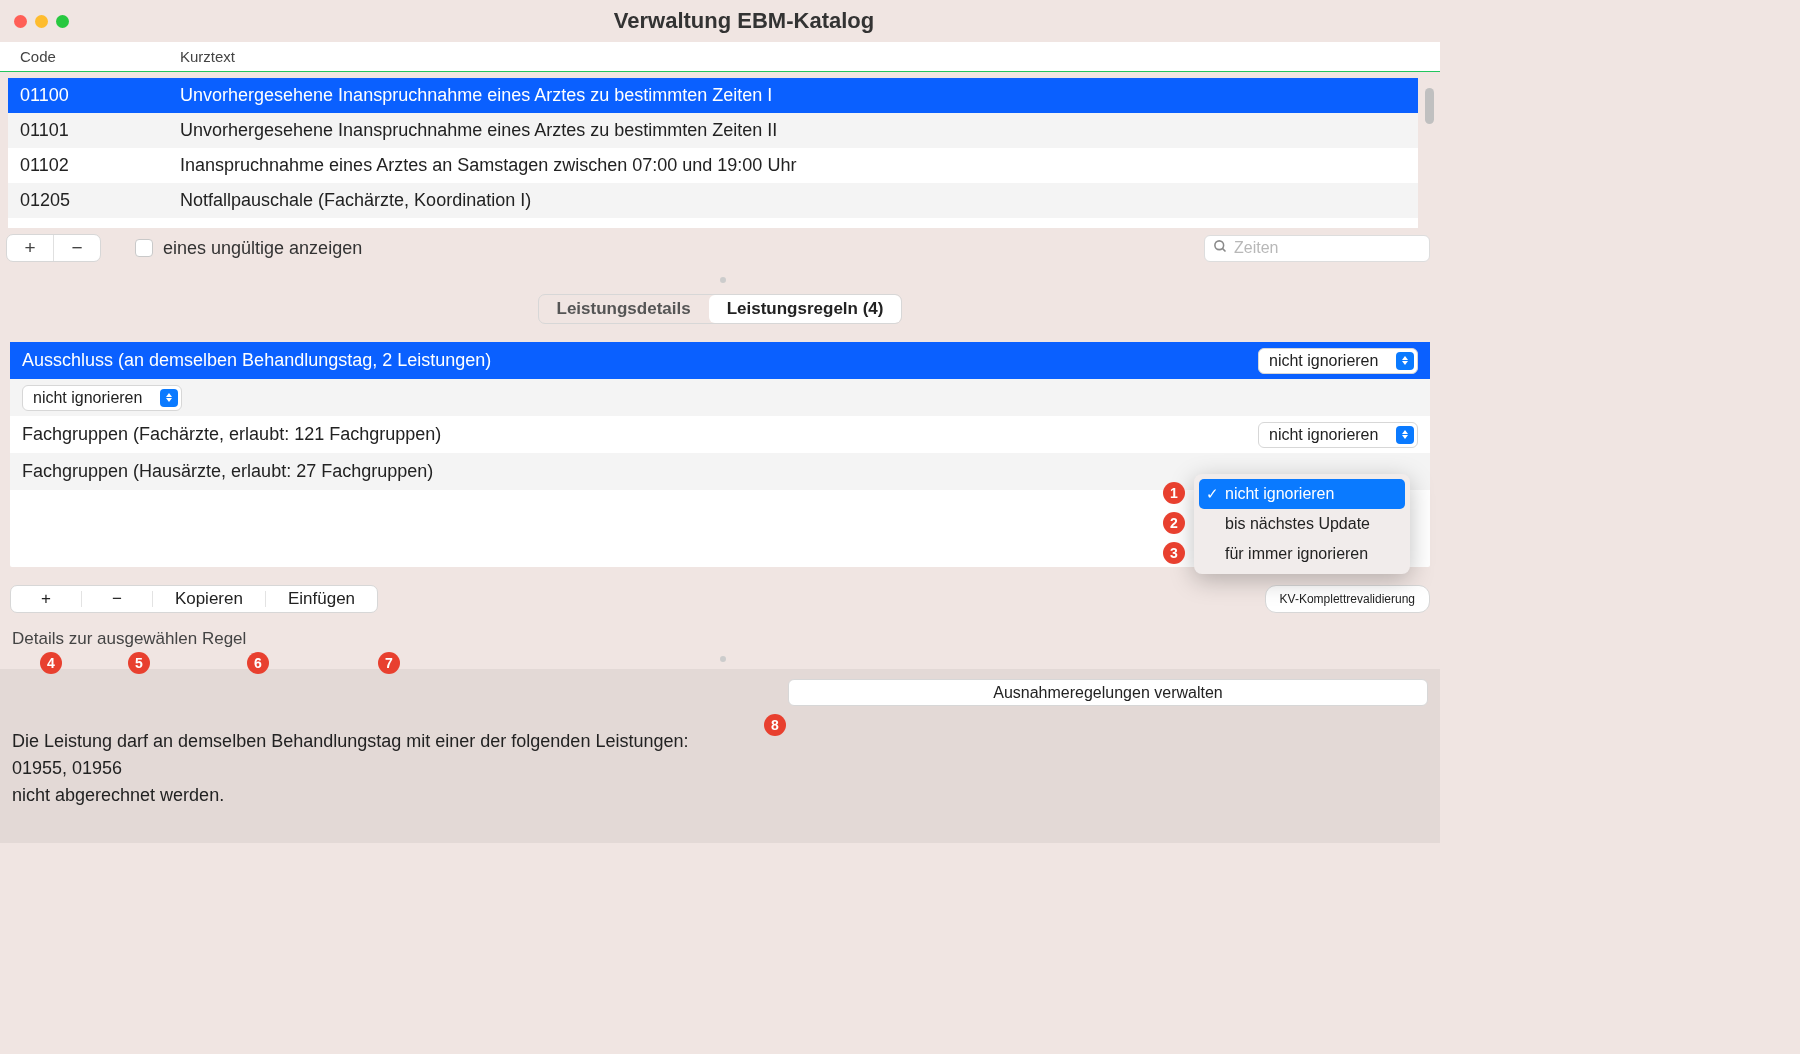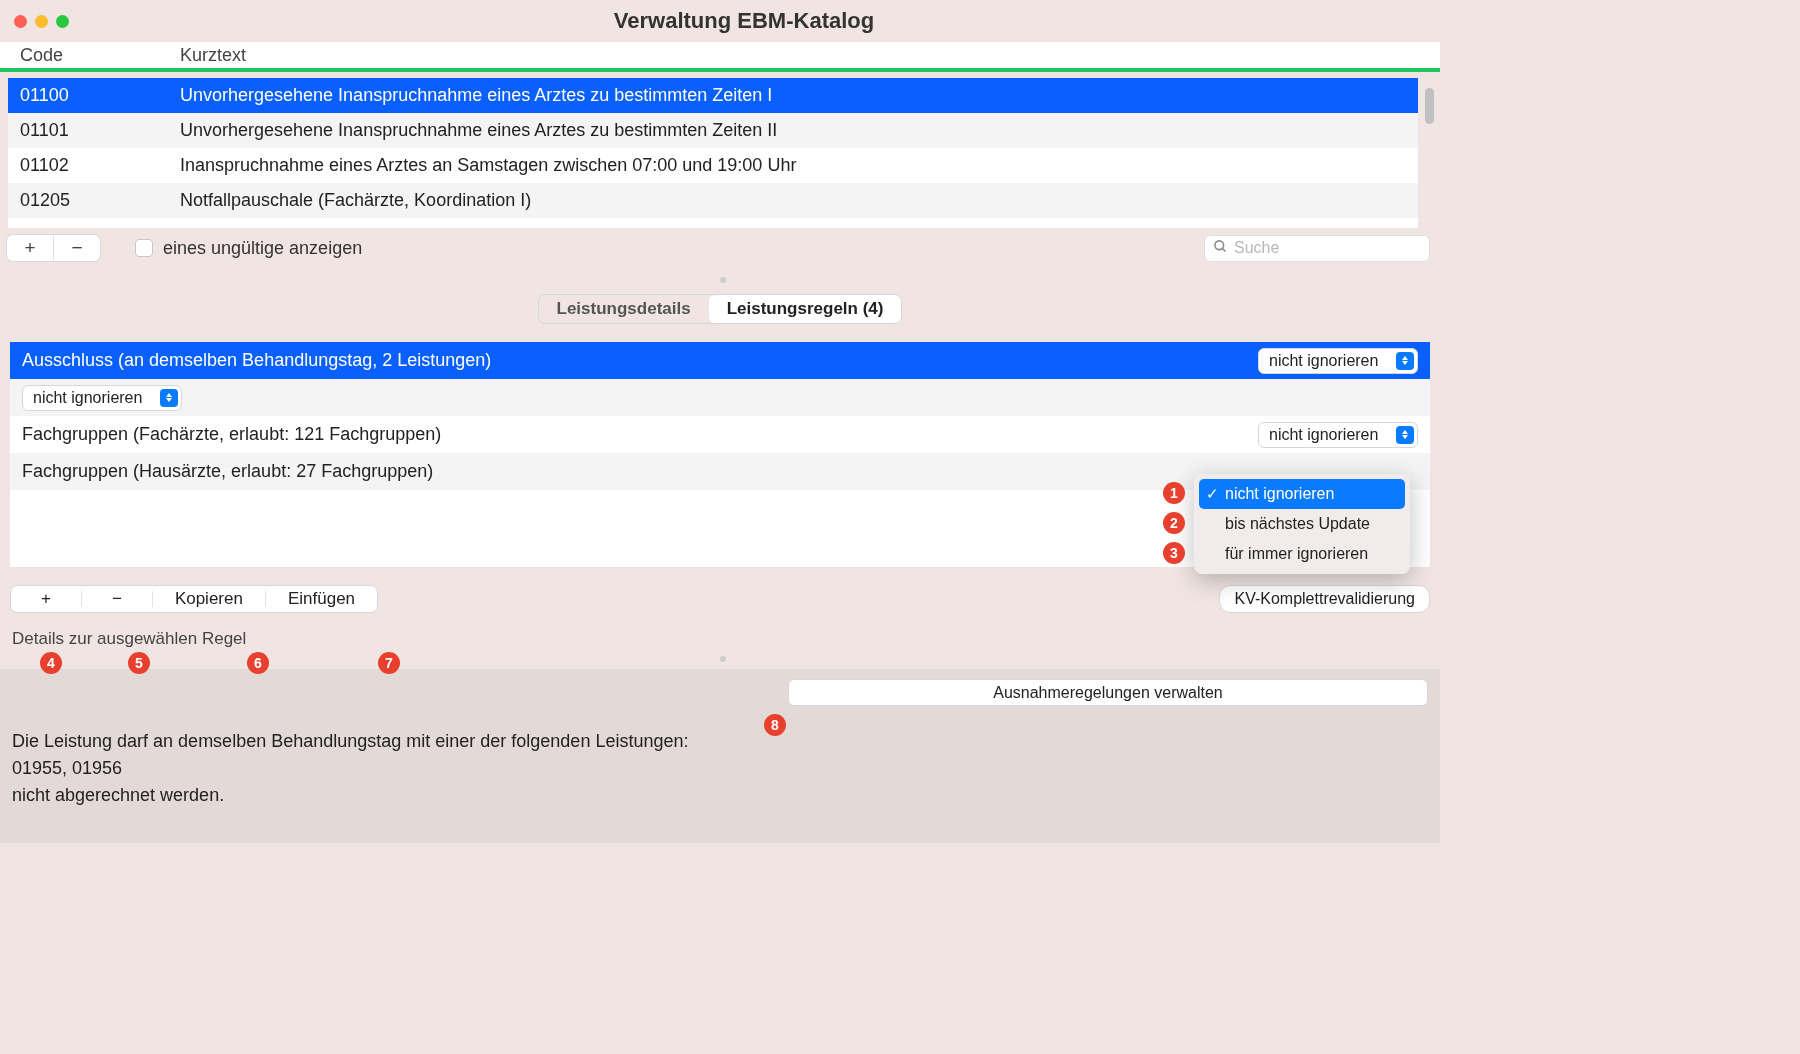--- a/index.html
+++ b/index.html
@@ -32,23 +32,23 @@
     font-weight: 600;
     font-size: 22px;
     color: #333;
     margin-left: 24px;
   }
   .header-row {
     display: flex;
     align-items: center;
     height: 30px;
     background: #fff;
-    border-bottom: 4px solid #22c55e;
+    border-bottom: 1px solid #22c55e;
     padding-left: 20px;
-    font-size: 18px;
+    font-size: 15px;
     color: #444;
   }
   .header-code { width: 160px; }
   .catalog-area {
     background: #fff;
     position: relative;
     height: 150px;
     overflow: hidden;
     margin: 6px 22px 0 8px;
   }
@@ -235,21 +235,21 @@
   }
   .lseg-div { width: 1px; height: 60%; background: #e3e3e3; }
   .kv-btn {
     margin-left: auto;
     background: #fff;
     border: 1px solid #d7d7d7;
     border-radius: 11px;
     height: 28px;
     padding: 0 14px;
     display: flex; align-items: center;
-    font-size: 16px;
+    font-size: 12px;
   }
   .detail-section {
     margin-top: 26px;
     padding: 0 12px;
     background: #e3d9d6;
     height: 180px;
   }
   .detail-label { font-size: 17px; color: #444; position: relative; top: -14px; }
   .aus-btn {
     background: #fff;
@@ -319,21 +319,21 @@
     <div class="checkbox"></div>
     <div class="cb-label">eines ungültige anzeigen</div>
   </div>
   <div class="search-box">
     <span style="color:#9a9a9a;">
       <svg width="15" height="15" viewBox="0 0 24 24" fill="none" stroke="#8a8a8a" stroke-width="2.5">
           <circle cx="10" cy="10" r="7"></circle>
           <line x1="20" y1="20" x2="15" y2="15"></line>
         </svg>
     </span>
-    <span class="ph">Suche</span>
+    <span class="ph">Zeiten</span>
   </div>
 </div>
 
 <div class="tiny-dot" style="top:277px;"></div>
 
 <div class="tabbar">
   <div class="tab-seg">
     <div class="tab">Leistungsdetails</div>
     <div class="tab active">Leistungsregeln (4)</div>
   </div>

